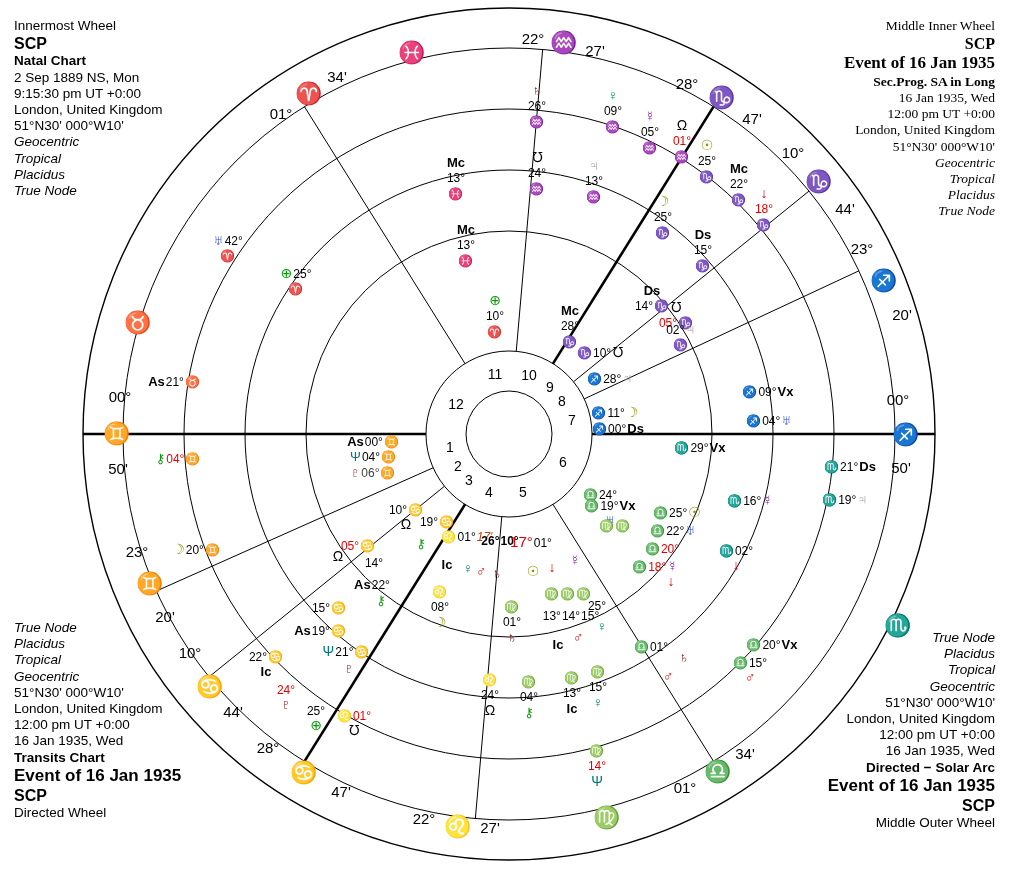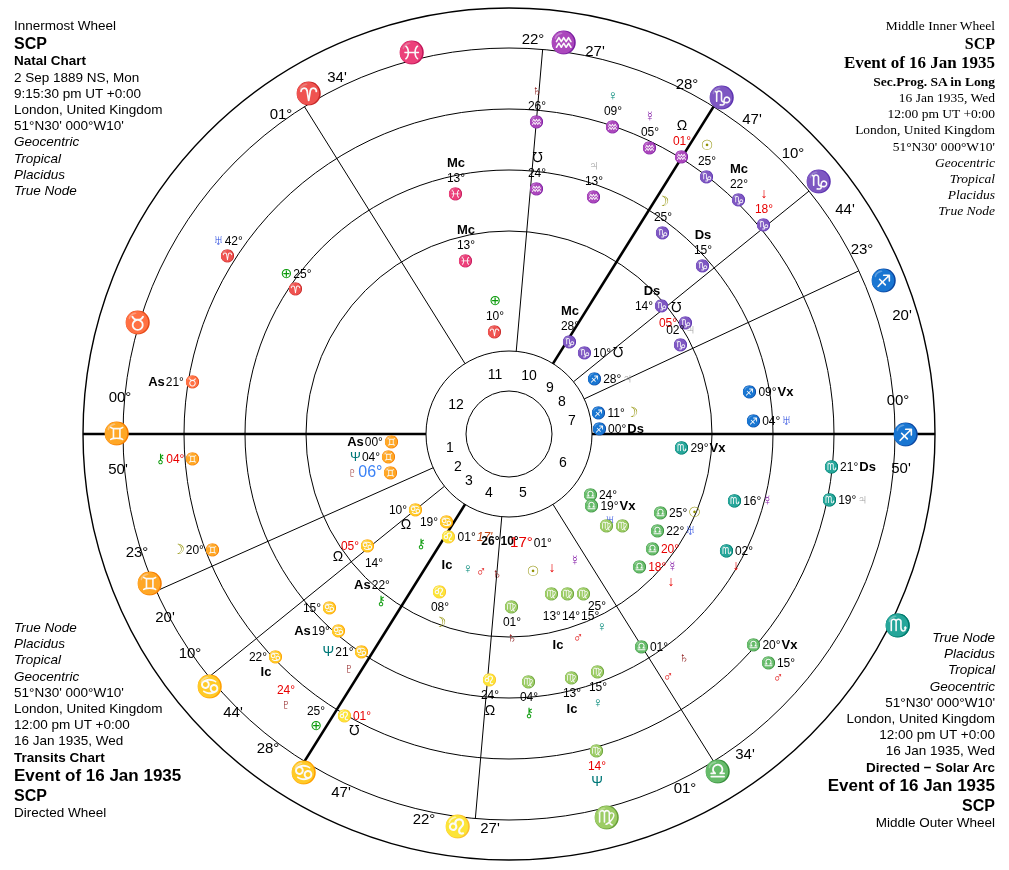--- a/index.html
+++ b/index.html
@@ -286,21 +286,21 @@
       </div>
       <div class="it" style="left: 354px; top: 722px;">
         <div><span class="tk" style="color: rgb(45, 185, 45); font-size: 12px;">♌</span><span class="tk" style="color: rgb(232, 0, 0); font-size: 12px;">01°</span></div>
         <div><span class="tk" style="color: rgb(0, 0, 0); font-size: 14px;">℧</span></div>
       </div>
       <div class="it" style="left: 597px; top: 765px;">
         <div><span class="tk" style="color: rgb(0, 192, 96); font-size: 12px;">♍</span></div>
         <div><span class="tk" style="color: rgb(232, 0, 0); font-size: 12px;">14°</span></div>
         <div><span class="tk" style="color: rgb(0, 120, 120); font-size: 14px;">Ψ</span></div>
       </div>
-      <div class="it" style="left: 750px; top: 669px; margin-left: 28px;">
+      <div class="it" style="left: 750px; top: 669px;">
         <div><span class="tk" style="color: rgb(56, 204, 204); font-size: 12px;">♎</span><span class="tk" style="color: rgb(0, 0, 0); font-size: 12px;">15°</span></div>
         <div><span class="tk" style="color: rgb(224, 16, 16); font-size: 14px;">♂</span></div>
       </div>
       <div class="it" style="left: 772px; top: 644px;">
         <div><span class="tk" style="color: rgb(56, 204, 204); font-size: 12px;">♎</span><span class="tk" style="color: rgb(0, 0, 0); font-size: 12px;">20°</span><span class="tk tk-angle" style="color: rgb(0, 0, 0); font-size: 13px;">Vx</span></div>
       </div>
       <div class="it" style="left: 456px; top: 177px;">
         <div><span class="tk tk-angle" style="color: rgb(0, 0, 0); font-size: 13px;">Mc</span></div>
         <div><span class="tk" style="color: rgb(0, 0, 0); font-size: 12px;">13°</span></div>
         <div><span class="tk" style="color: rgb(224, 16, 96); font-size: 12px;">♓</span></div>
@@ -405,21 +405,21 @@
       </div>
       <div class="it" style="left: 374px; top: 562px;">
         <div><span class="tk" style="color: rgb(0, 0, 0); font-size: 12px;">14°</span></div>
       </div>
       <div class="it" style="left: 372px; top: 584px;">
         <div><span class="tk tk-angle" style="color: rgb(0, 0, 0); font-size: 13px;">As</span><span class="tk" style="color: rgb(0, 0, 0); font-size: 12px;">22°</span></div>
       </div>
       <div class="it" style="left: 381px; top: 600px;">
         <div><span class="tk" style="color: rgb(10, 154, 10); font-size: 13px;">⚷</span></div>
       </div>
-      <div class="it" style="left: 320px; top: 607px;">
+      <div class="it" style="left: 329px; top: 607px;">
         <div><span class="tk" style="color: rgb(0, 0, 0); font-size: 12px;">15°</span><span class="tk" style="color: rgb(102, 204, 34); font-size: 12px;">♋</span></div>
       </div>
       <div class="it" style="left: 512px; top: 621px;">
         <div><span class="tk" style="color: rgb(0, 192, 96); font-size: 12px;">♍</span></div>
         <div><span class="tk" style="color: rgb(0, 0, 0); font-size: 12px;">01°</span></div>
         <div><span class="tk" style="color: rgb(139, 21, 21); font-size: 14px;">♄</span></div>
       </div>
       <div class="it" style="left: 568px; top: 593px;">
         <div><span class="tk" style="color: rgb(0, 192, 96); font-size: 12px;">♍</span><span class="tk" style="color: rgb(0, 192, 96); font-size: 12px;">♍</span><span class="tk" style="color: rgb(0, 192, 96); font-size: 12px;">♍</span></div>
       </div>
@@ -454,21 +454,21 @@
       </div>
       <div class="it" style="left: 655px; top: 566px;">
         <div><span class="tk" style="color: rgb(56, 204, 204); font-size: 12px;">♎</span><span class="tk" style="color: rgb(232, 0, 0); font-size: 12px;">18°</span><span class="tk" style="color: rgb(136, 34, 170); font-size: 14px;">☿</span></div>
       </div>
       <div class="it" style="left: 671px; top: 581px;">
         <div><span class="tk" style="color: rgb(232, 0, 0); font-size: 14px;">↓</span></div>
       </div>
       <div class="it" style="left: 373px; top: 456px;">
         <div><span class="tk tk-angle" style="color: rgb(0, 0, 0); font-size: 13px;">As</span><span class="tk" style="color: rgb(0, 0, 0); font-size: 12px;">00°</span><span class="tk" style="color: rgb(216, 204, 0); font-size: 12px;">♊</span></div>
         <div><span class="tk" style="color: rgb(0, 120, 120); font-size: 13px;">Ψ</span><span class="tk" style="color: rgb(0, 0, 0); font-size: 12px;">04°</span><span class="tk" style="color: rgb(216, 204, 0); font-size: 12px;">♊</span></div>
-        <div><span class="tk" style="color: rgb(139, 21, 21); font-size: 13px;">♇</span><span class="tk" style="color: #3b82f6; font-size: 16px;">06°</span><span class="tk" style="color: rgb(216, 204, 0); font-size: 12px;">♊</span></div>
+        <div><span class="tk" style="color: rgb(139, 21, 21); font-size: 13px;">♇</span><span class="tk" style="color: #404040; font-size: 12px;">06°</span><span class="tk" style="color: rgb(216, 204, 0); font-size: 12px;">♊</span></div>
       </div>
       <div class="it" style="left: 406px; top: 516px;">
         <div><span class="tk" style="color: rgb(0, 0, 0); font-size: 12px;">10°</span><span class="tk" style="color: rgb(102, 204, 34); font-size: 12px;">♋</span></div>
         <div><span class="tk" style="color: rgb(0, 0, 0); font-size: 14px;">Ω</span></div>
       </div>
       <div class="it" style="left: 437px; top: 521px;">
         <div><span class="tk" style="color: rgb(0, 0, 0); font-size: 12px;">19°</span><span class="tk" style="color: rgb(102, 204, 34); font-size: 12px;">♋</span></div>
       </div>
       <div class="it" style="left: 421px; top: 543px;">
         <div><span class="tk" style="color: rgb(10, 154, 10); font-size: 13px;">⚷</span></div>

